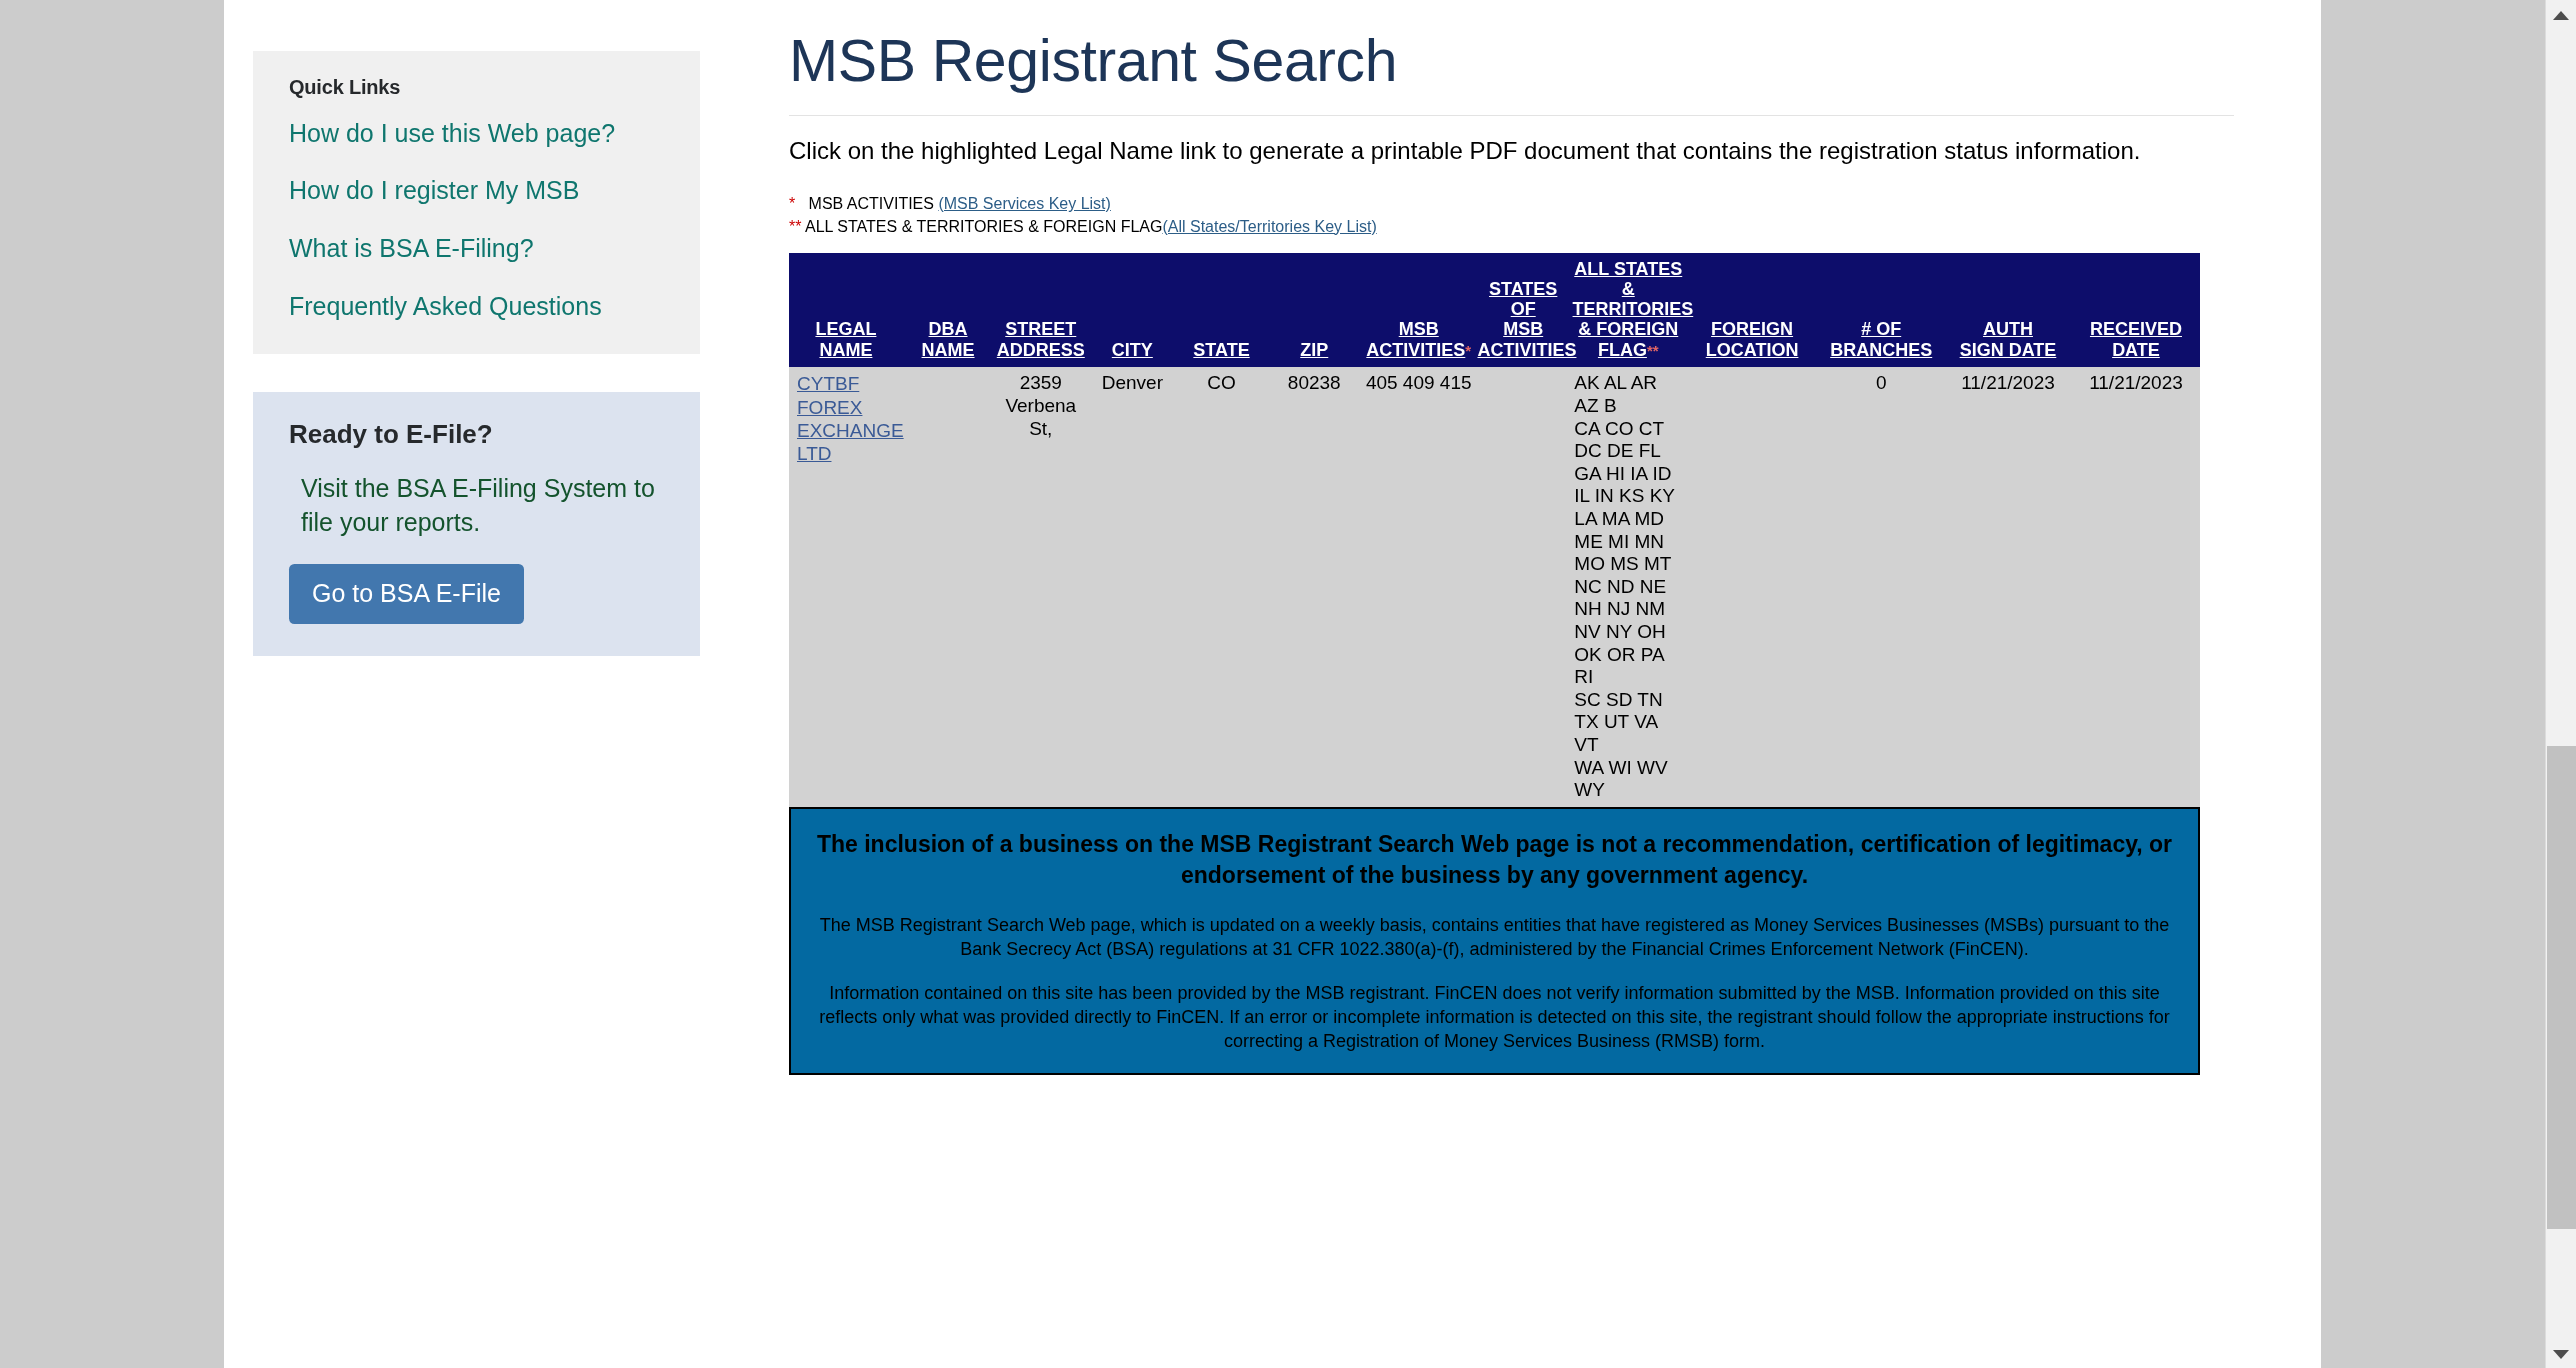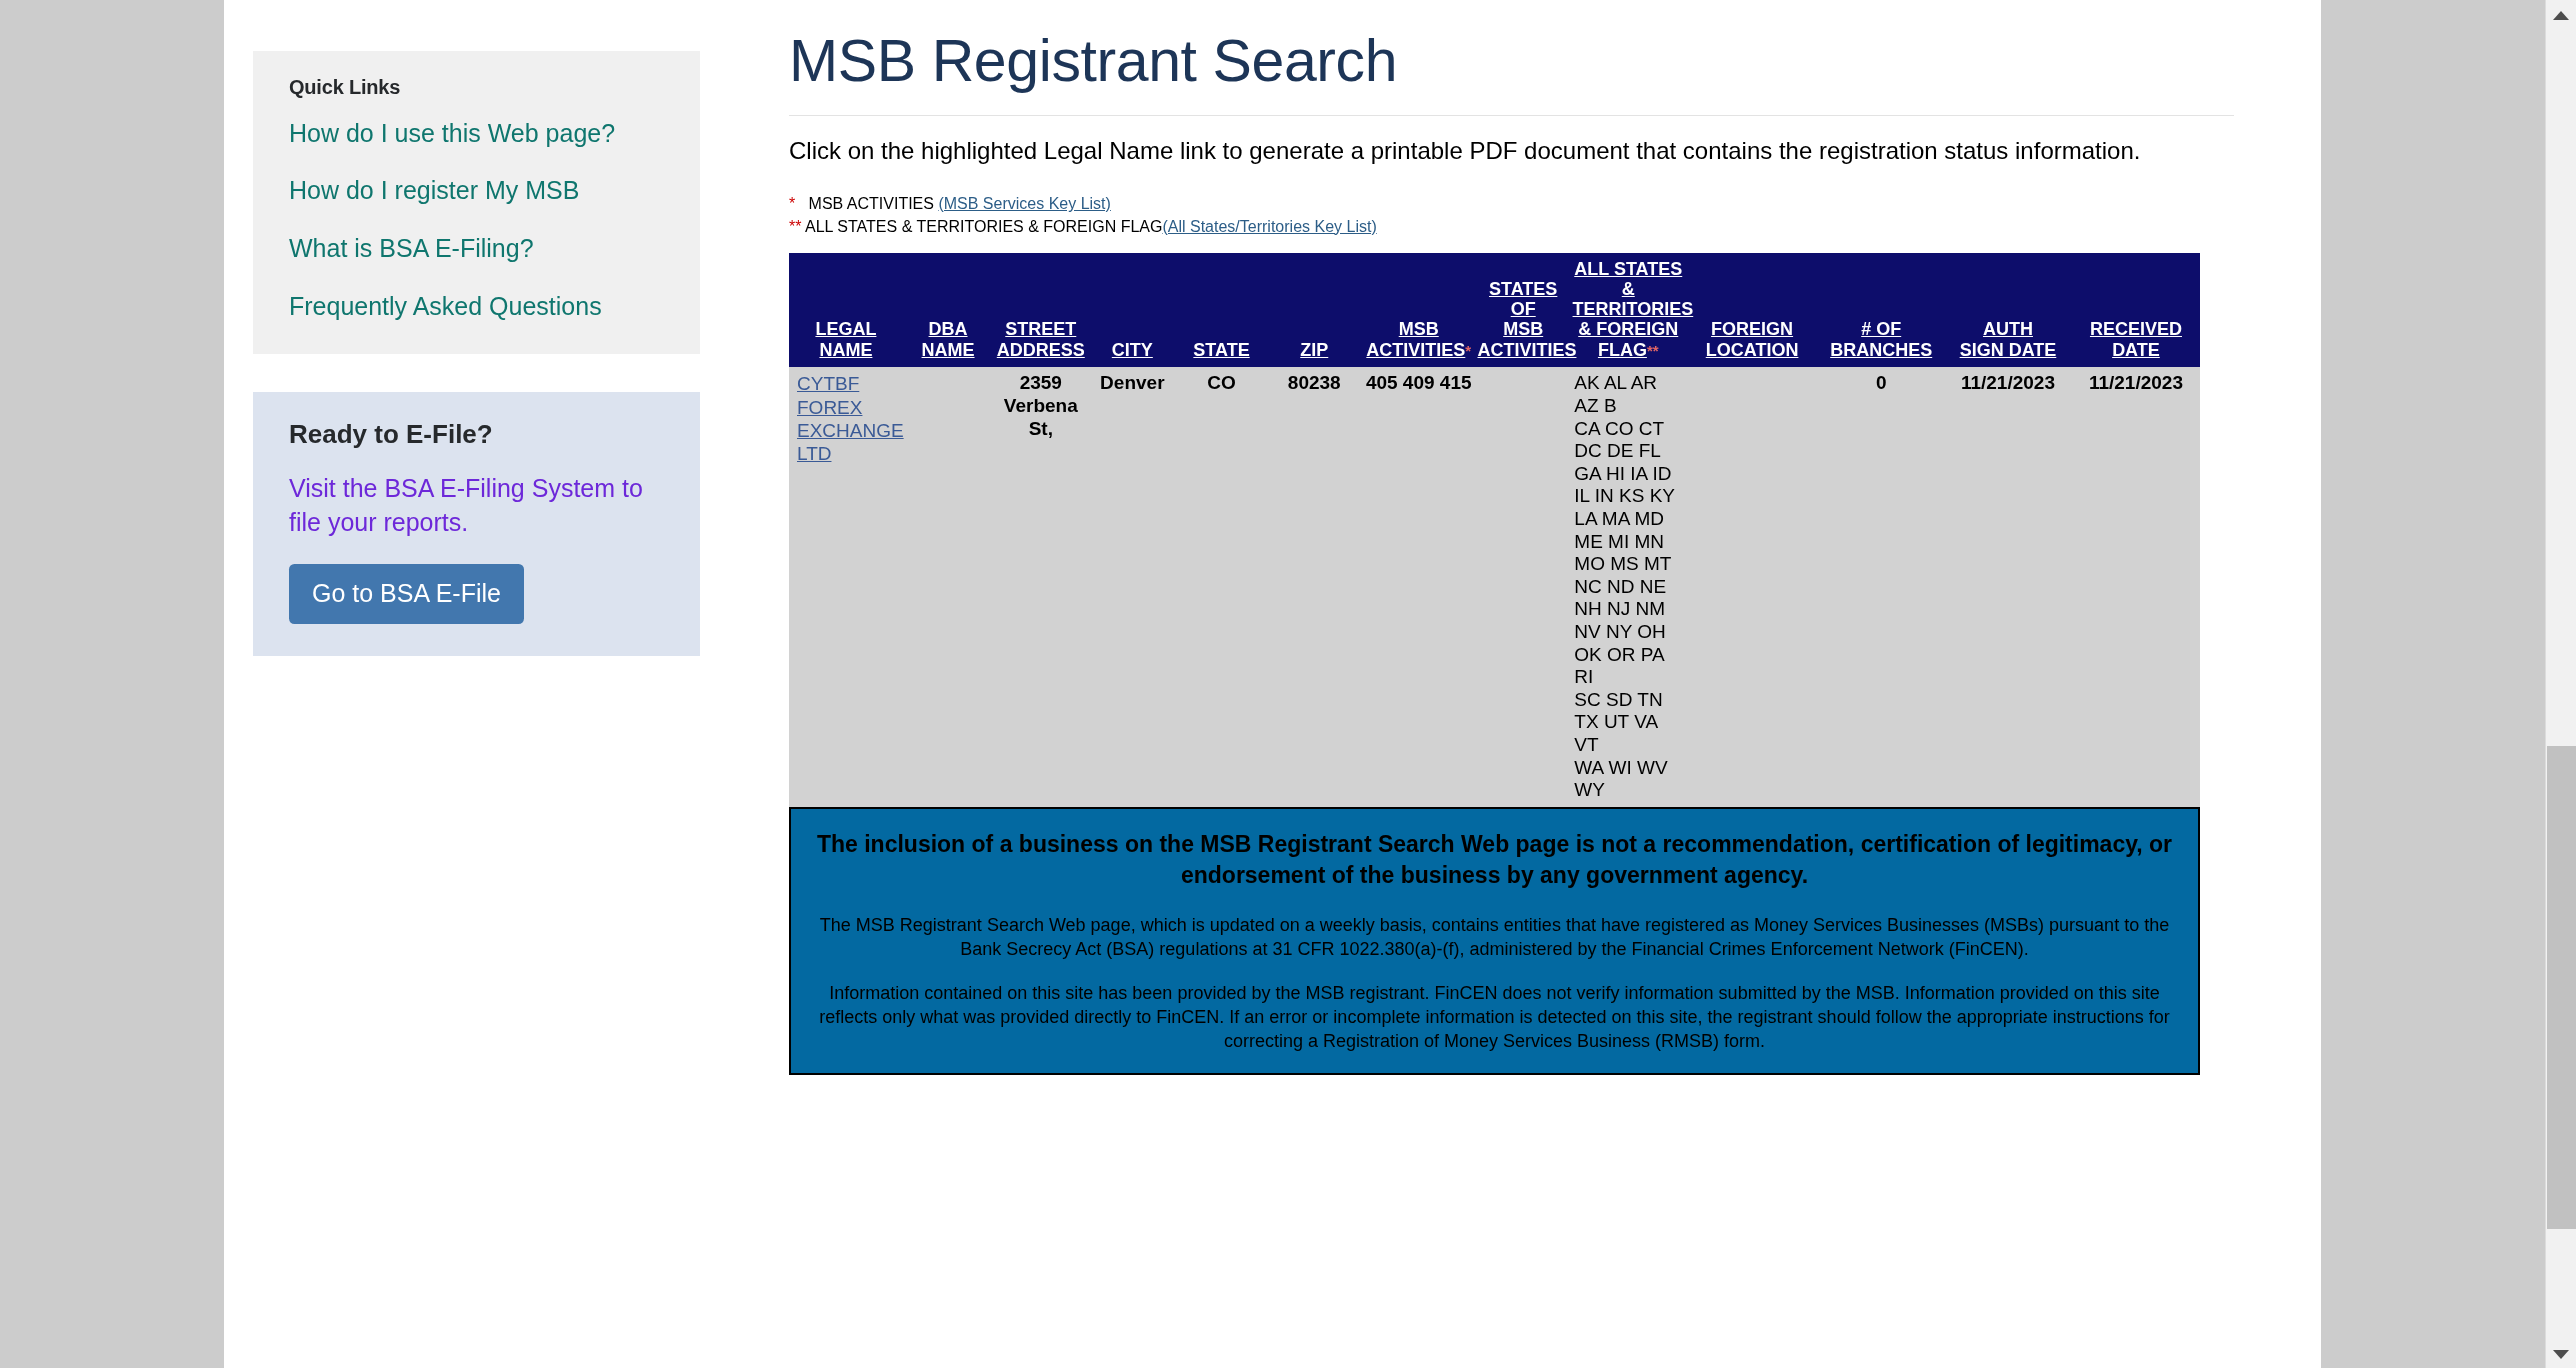--- a/index.html
+++ b/index.html
@@ -64,23 +64,23 @@
     margin-top: 38px;
   }
   .efile-title {
     font-size: 26px;
     font-weight: bold;
     color: #26292c;
     margin: 0 0 21.5px 0;
   }
   .efile-text {
     font-size: 25px;
-    color: #6d28d9;
+    color: #14532d;
     line-height: 1.35;
-    margin: 0 0 25px 0;
+    margin: 0 0 25px 12px;
   }
   .efile-btn {
     display: inline-block;
     background: #4277ae;
     color: #ffffff;
     font-size: 25px;
     padding: 14.3px 23px 16px 23px;
     border: none;
     border-radius: 5.4px;
     text-decoration: none;
@@ -164,21 +164,21 @@
   .hdr-pad { height: 43px; }
   .results-table td {
     background: #d2d2d2;
     color: #000000;
     font-size: 19px;
     vertical-align: top;
     padding: 5.4px 3.6px 5.4px 3.6px;
     line-height: 1.19;
   }
   td.c-legal { text-align: left; padding-left: 8px; }
-  td.c-center { text-align: center; font-weight: bold; }
+  td.c-center { text-align: center; }
   td.c-states { text-align: left; }
   .legal-link {
     color: #3a5a96;
     text-decoration: underline;
     display: block;
     line-height: 1.22;
   }
   .row-tall { height: 322px; }
 
   

